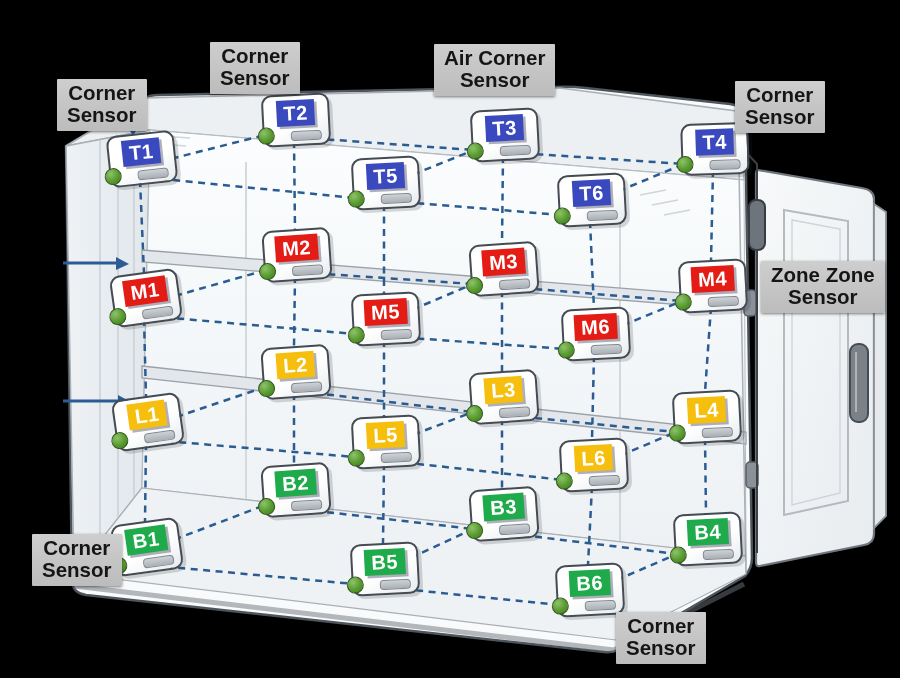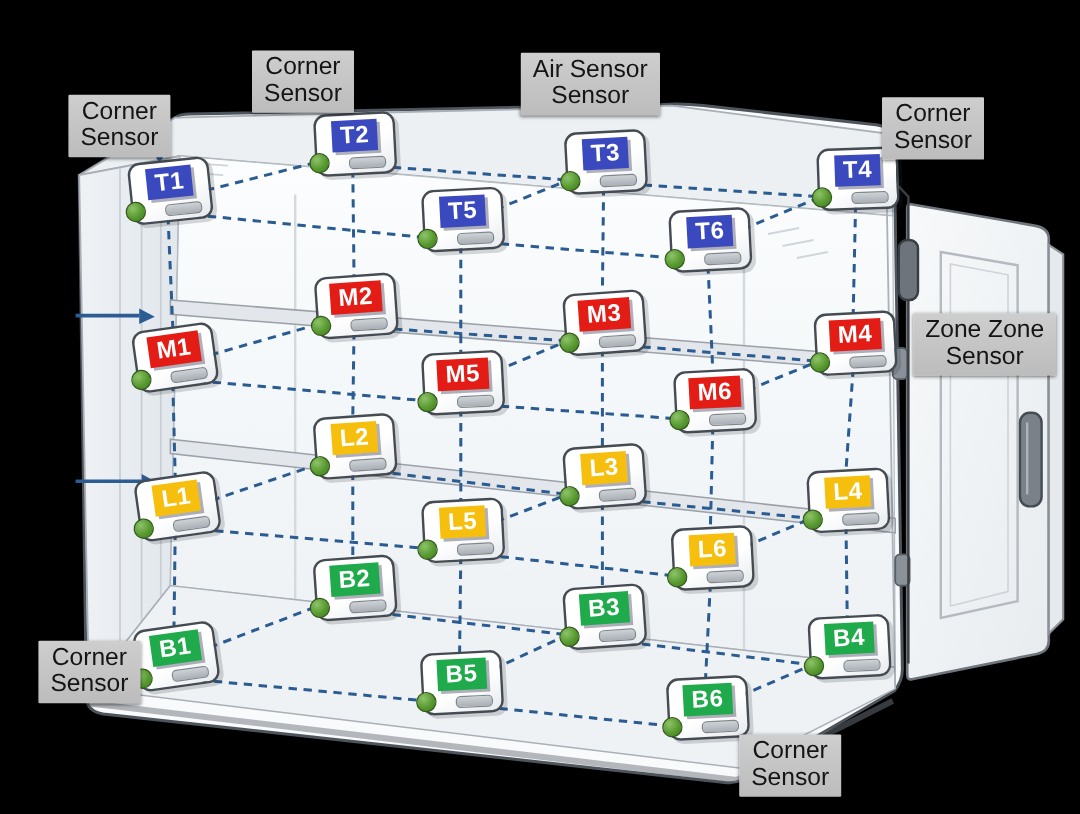--- a/index.html
+++ b/index.html
@@ -15,21 +15,21 @@
           white-space:nowrap;box-shadow:2.5px 2.5px 0 rgba(25,30,60,.35);letter-spacing:.5px;}
   .sensor .slot{position:absolute;left:26px;top:35px;width:29px;height:8px;border-radius:4px;
           background:linear-gradient(#cdd2d6,#a9afb5);border:1.5px solid #80868c;}
   .sensor .led{position:absolute;left:-7px;top:30px;width:15px;height:15px;border-radius:50%;
           background:radial-gradient(circle at 35% 30%, #8ec36a 0%, #57992f 55%, #3f7d22 100%);
           border:1.5px solid #33591c;}
   
   .glabel{position:absolute;background:linear-gradient(180deg,#cecece,#bcbcbc);color:#151515;
           font-size:20.5px;line-height:1.08;text-align:center;padding:3px 10px 5px;
           white-space:nowrap;border-radius:1px;box-shadow:0 1px 3px rgba(0,0,0,.5);}
-  .glabel span{display:block;}
+  .glabel span{display:block;font-weight:bold;}
 </style>
 </head>
 <body>
 
 <div class="stage" id="stage">
 
   <svg width="900" height="678" viewBox="0 0 900 678">
     <defs>
       <linearGradient id="gLeft" x1="0" y1="0" x2="1" y2="0">
         <stop offset="0" stop-color="#eef2f5"></stop>
@@ -258,21 +258,21 @@
   <div id="labels">
       <div class="glabel" style="left: 57px; top: 79px;">
         <span>Corner</span>
         <span>Sensor</span>
       </div>
       <div class="glabel" style="left: 210px; top: 42px;">
         <span>Corner</span>
         <span>Sensor</span>
       </div>
       <div class="glabel" style="left: 434px; top: 44px;">
-        <span>Air Sensor</span>
+        <span>Air Corner</span>
         <span>Sensor</span>
       </div>
       <div class="glabel" style="left: 735px; top: 81px;">
         <span>Corner</span>
         <span>Sensor</span>
       </div>
       <div class="glabel" style="left: 761px; top: 261px;">
         <span>Zone Zone</span>
         <span>Sensor</span>
       </div>

